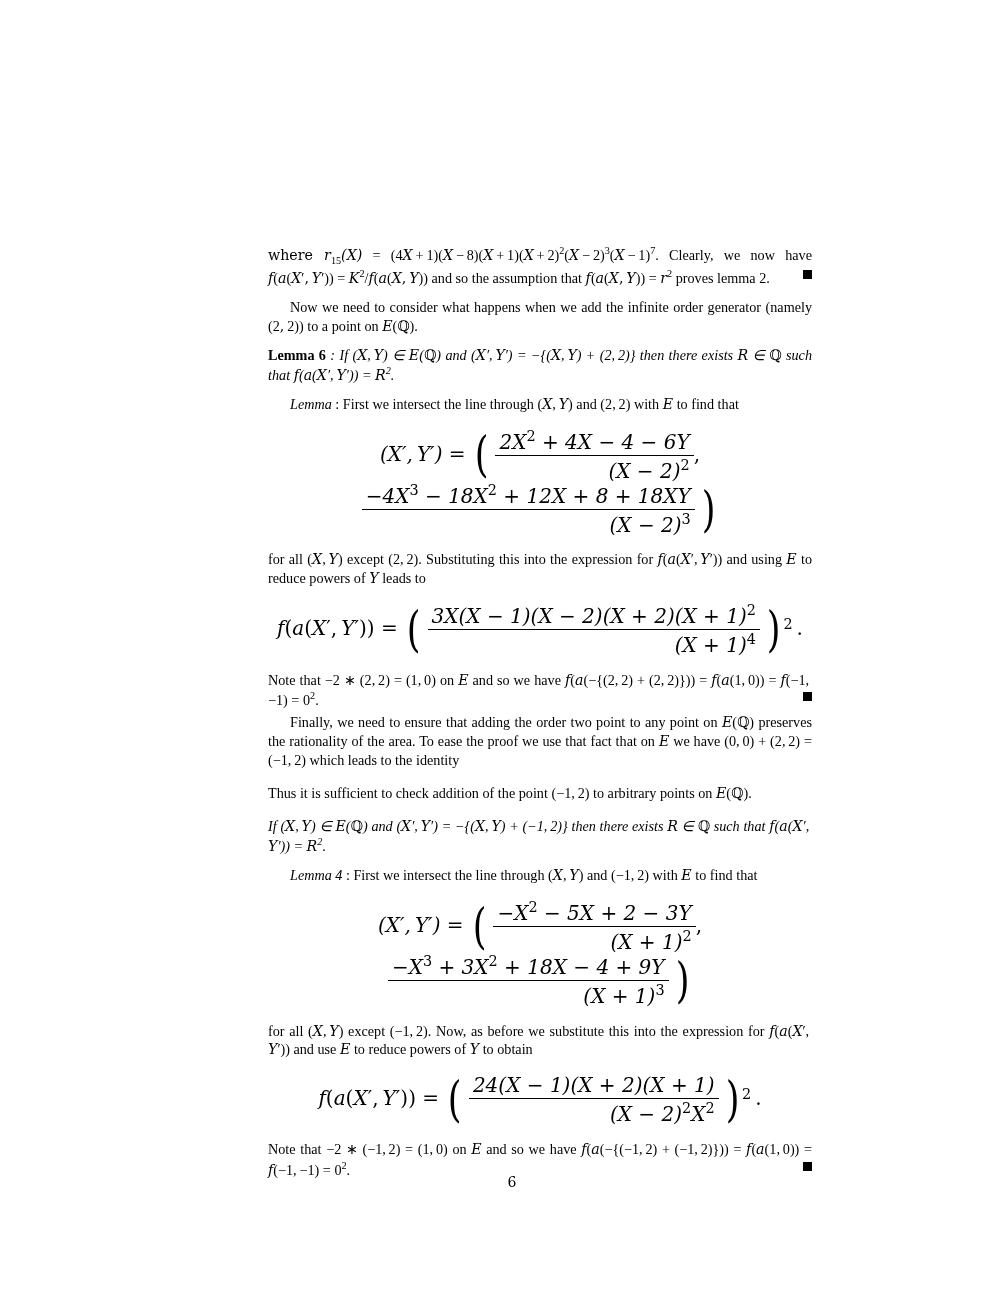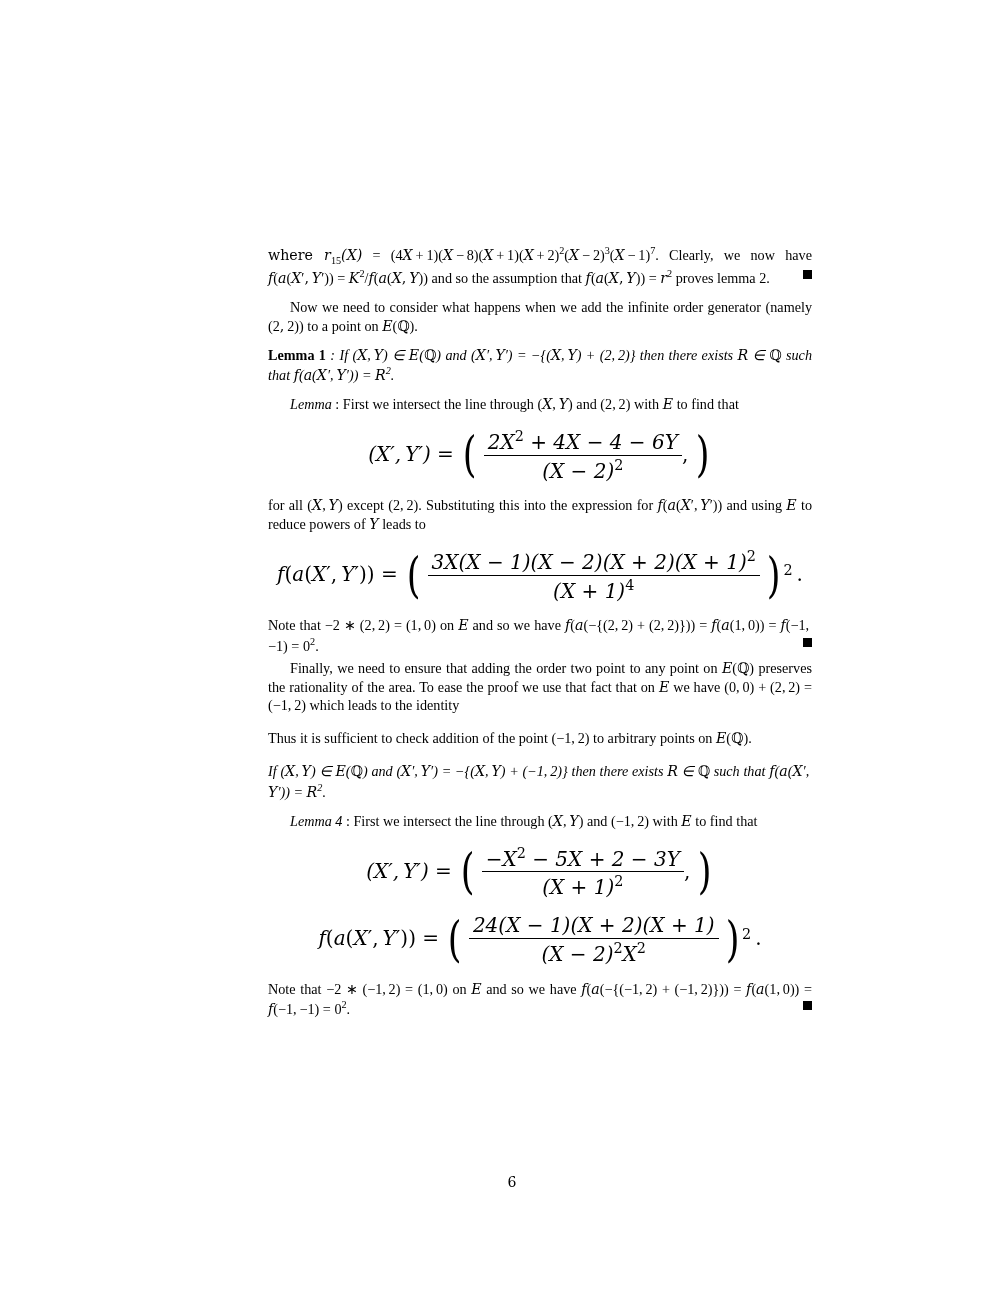--- a/index.html
+++ b/index.html
@@ -81,21 +81,21 @@
     margin-left: 4px;
   }
   .qed-right {
     float: right;
     margin-top: 3px;
   }
   
   .frac {
     display: inline-block;
     vertical-align: middle;
-    text-align: center;
+    text-align: right;
     font-style: italic;
   }
   .frac > .num {
     display: block;
     padding: 0 4px 1px 4px;
     border-bottom: 1px solid #000;
     line-height: 1.2;
   }
   .frac > .den {
     display: block;
@@ -150,35 +150,36 @@
       have <span class="math">f</span>(<span class="math">a</span>(<span class="math">X</span>′<span class="mathup">,</span> <span class="math">Y</span>′)) = <span class="math">K</span><span class="sup">2</span>/<span class="math">f</span>(<span class="math">a</span>(<span class="math">X</span><span class="mathup">,</span> <span class="math">Y</span>)) and so the assumption that <span class="math">f</span>(<span class="math">a</span>(<span class="math">X</span><span class="mathup">,</span> <span class="math">Y</span>)) = <span class="math">r</span><span class="sup">2</span>
       proves lemma 2.<span class="qed qed-right"></span>
     </p>
 
     <p class="para">
       Now we need to consider what happens when we add the infinite order generator
       (namely (2<span class="mathup">,</span> 2)) to a point on <span class="math">E</span>(<span class="bbQ">ℚ</span>).
     </p>
 
     <p class="noindent">
-      <span class="lemma-head">Lemma 1</span>
+      <span class="lemma-head">Lemma 6</span>
       <span class="lemma-body"> : If (<span class="math">X</span>, <span class="math">Y</span>) ∈ <span class="math">E</span>(<span class="bbQ">ℚ</span>) and (<span class="math">X</span>′, <span class="math">Y</span>′) = −{(<span class="math">X</span>, <span class="math">Y</span>) + (2, 2)} then there exists
       <span class="math">R</span> ∈ <span class="bbQ">ℚ</span> such that <span class="math">f</span>(<span class="math">a</span>(<span class="math">X</span>′, <span class="math">Y</span>′)) = <span class="math">R</span><span class="supi">2</span>.</span>
     </p>
 
     <p class="para">
       <span class="proofword">Lemma</span>
       <span> : First we intersect the line through (<span class="math">X</span>, <span class="math">Y</span>) and (2, 2) with <span class="math">E</span> to find
       that</span>
     </p>
 
     <div class="display">
       <span class="math">(X′, Y′)</span> =
       <span class="paren bigparen-l">(</span>
       <span class="frac"><span class="num">2<span class="math">X</span><span class="sup">2</span> + 4<span class="math">X</span> − 4 − 6<span class="math">Y</span></span><span class="den">(<span class="math">X</span> − 2)<span class="sup">2</span></span></span><span style="font-style:normal">,</span>
+      <span class="frac"><span class="num">−4<span class="math">X</span><span class="sup">3</span> − 18<span class="math">X</span><span class="sup">2</span> + 12<span class="math">X</span> + 8 + 18<span class="math">XY</span></span><span class="den">(<span class="math">X</span> − 2)<span class="sup">3</span></span></span>
       <span class="paren bigparen-r">)</span>
     </div>
 
     <p class="noindent">
       for all (<span class="math">X</span>, <span class="math">Y</span>) except (2, 2). Substituting this into the expression for <span class="math">f</span>(<span class="math">a</span>(<span class="math">X</span>′, <span class="math">Y</span>′))
       and using <span class="math">E</span> to reduce powers of <span class="math">Y</span> leads to
     </p>
 
     <div class="display">
       <span class="math">f</span>(<span class="math">a</span>(<span class="math">X</span>′, <span class="math">Y</span>′)) =
@@ -215,23 +216,28 @@
     <p class="para">
       <span class="proofword">Lemma 4</span>
       <span> : First we intersect the line through (<span class="math">X</span>, <span class="math">Y</span>) and (−1, 2) with <span class="math">E</span> to find
       that</span>
     </p>
 
     <div class="display">
       <span class="math">(X′, Y′)</span> =
       <span class="paren bigparen-l">(</span>
       <span class="frac"><span class="num">−<span class="math">X</span><span class="sup">2</span> − 5<span class="math">X</span> + 2 − 3<span class="math">Y</span></span><span class="den">(<span class="math">X</span> + 1)<span class="sup">2</span></span></span><span style="font-style:normal">,</span>
+      <span class="frac"><span class="num">−<span class="math">X</span><span class="sup">3</span> + 3<span class="math">X</span><span class="sup">2</span> + 18<span class="math">X</span> − 4 + 9<span class="math">Y</span></span><span class="den">(<span class="math">X</span> + 1)<span class="sup">3</span></span></span>
       <span class="paren bigparen-r">)</span>
     </div>
 
+    <p class="noindent">
+      for all (<span class="math">X</span>, <span class="math">Y</span>) except (−1, 2). Now, as before we substitute this into the expression
+      for <span class="math">f</span>(<span class="math">a</span>(<span class="math">X</span>′, <span class="math">Y</span>′)) and use <span class="math">E</span> to reduce powers of <span class="math">Y</span> to obtain
+    </p>
 
     <div class="display">
       <span class="math">f</span>(<span class="math">a</span>(<span class="math">X</span>′, <span class="math">Y</span>′)) =
       <span class="paren bigparen-l">(</span>
       <span class="frac"><span class="num">24(<span class="math">X</span> − 1)(<span class="math">X</span> + 2)(<span class="math">X</span> + 1)</span><span class="den">(<span class="math">X</span> − 2)<span class="sup">2</span><span class="math">X</span><span class="sup">2</span></span></span>
       <span class="paren bigparen-r">)</span><span class="sup" style="vertical-align:6px">2</span><span style="font-style:normal"> .</span>
     </div>
 
     <p class="noindent">
       Note that −2 ∗ (−1, 2) = (1, 0) on <span class="math">E</span> and so we have <span class="math">f</span>(<span class="math">a</span>(−{(−1, 2) + (−1, 2)})) =

